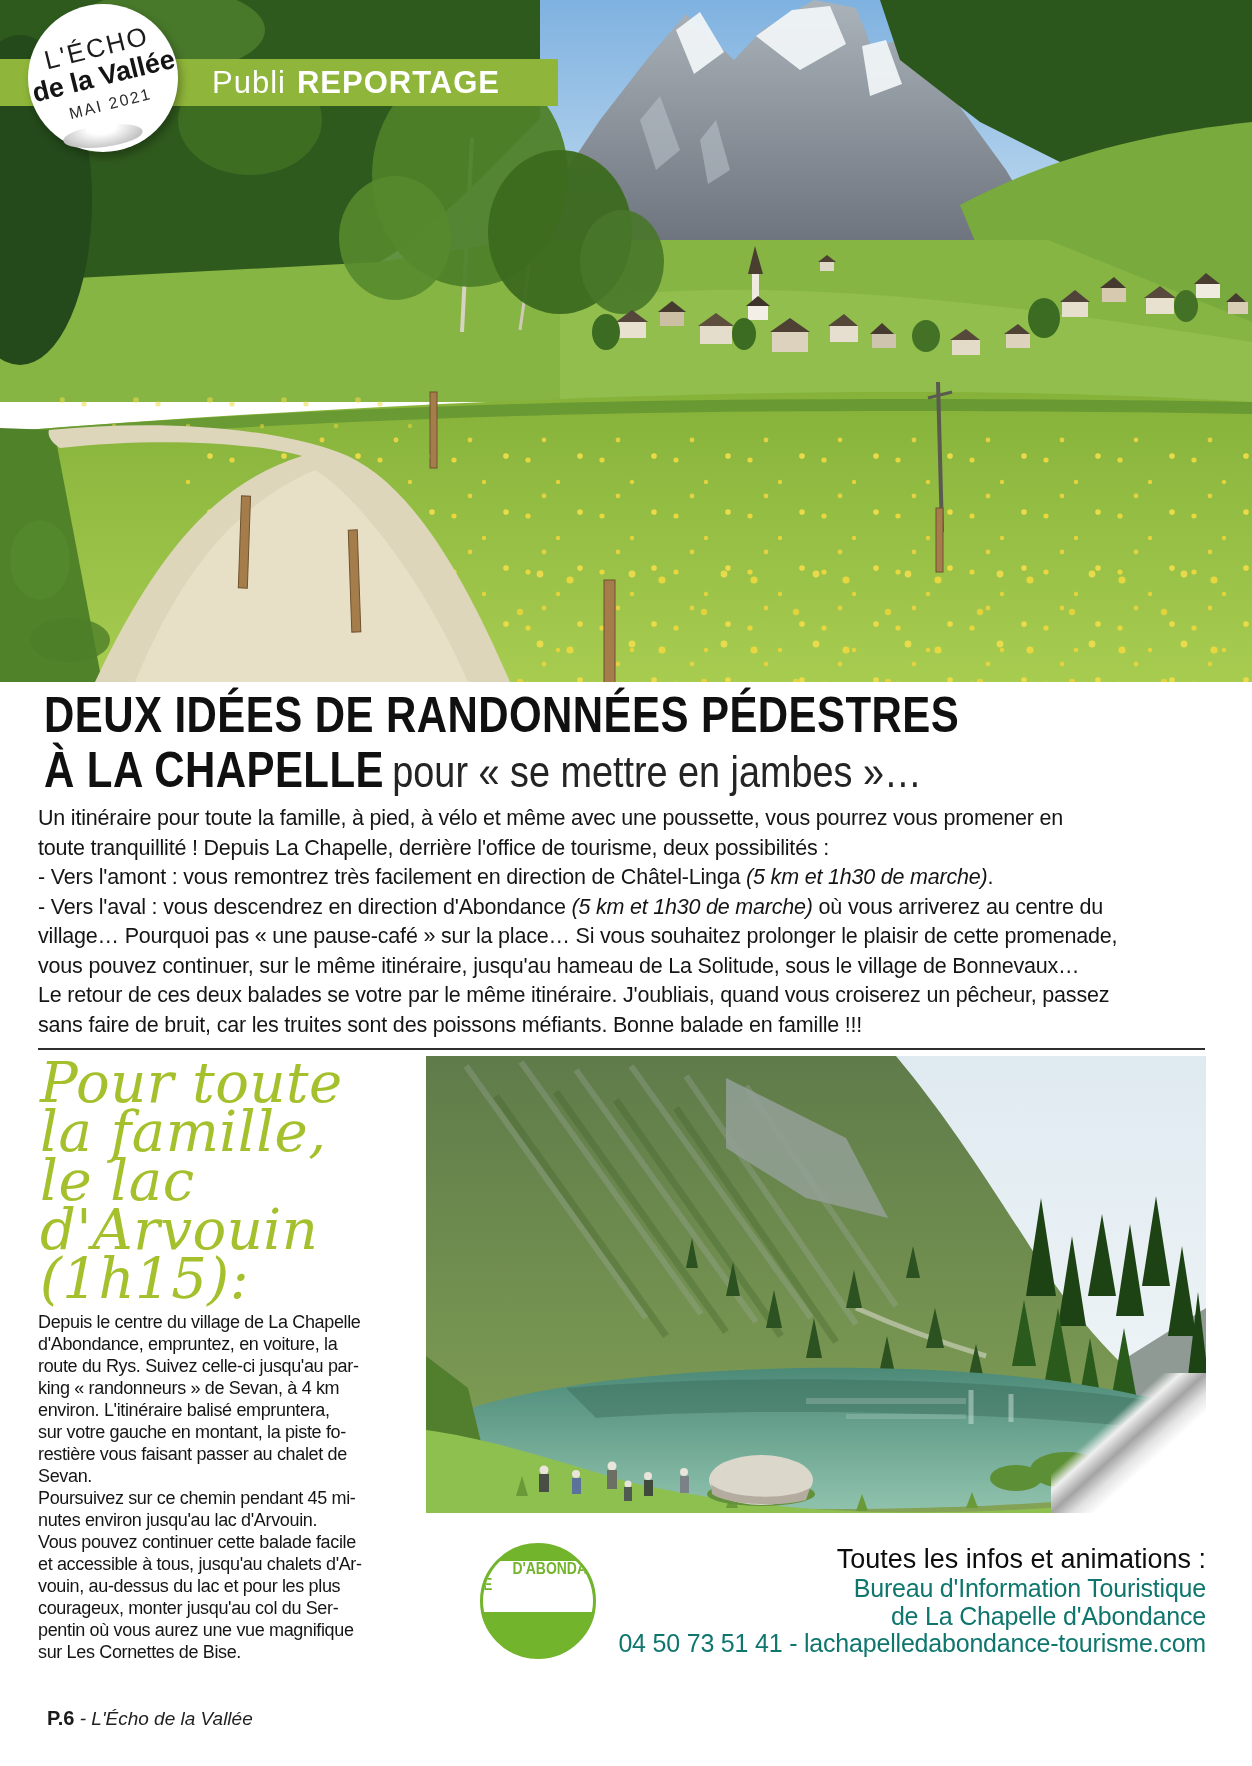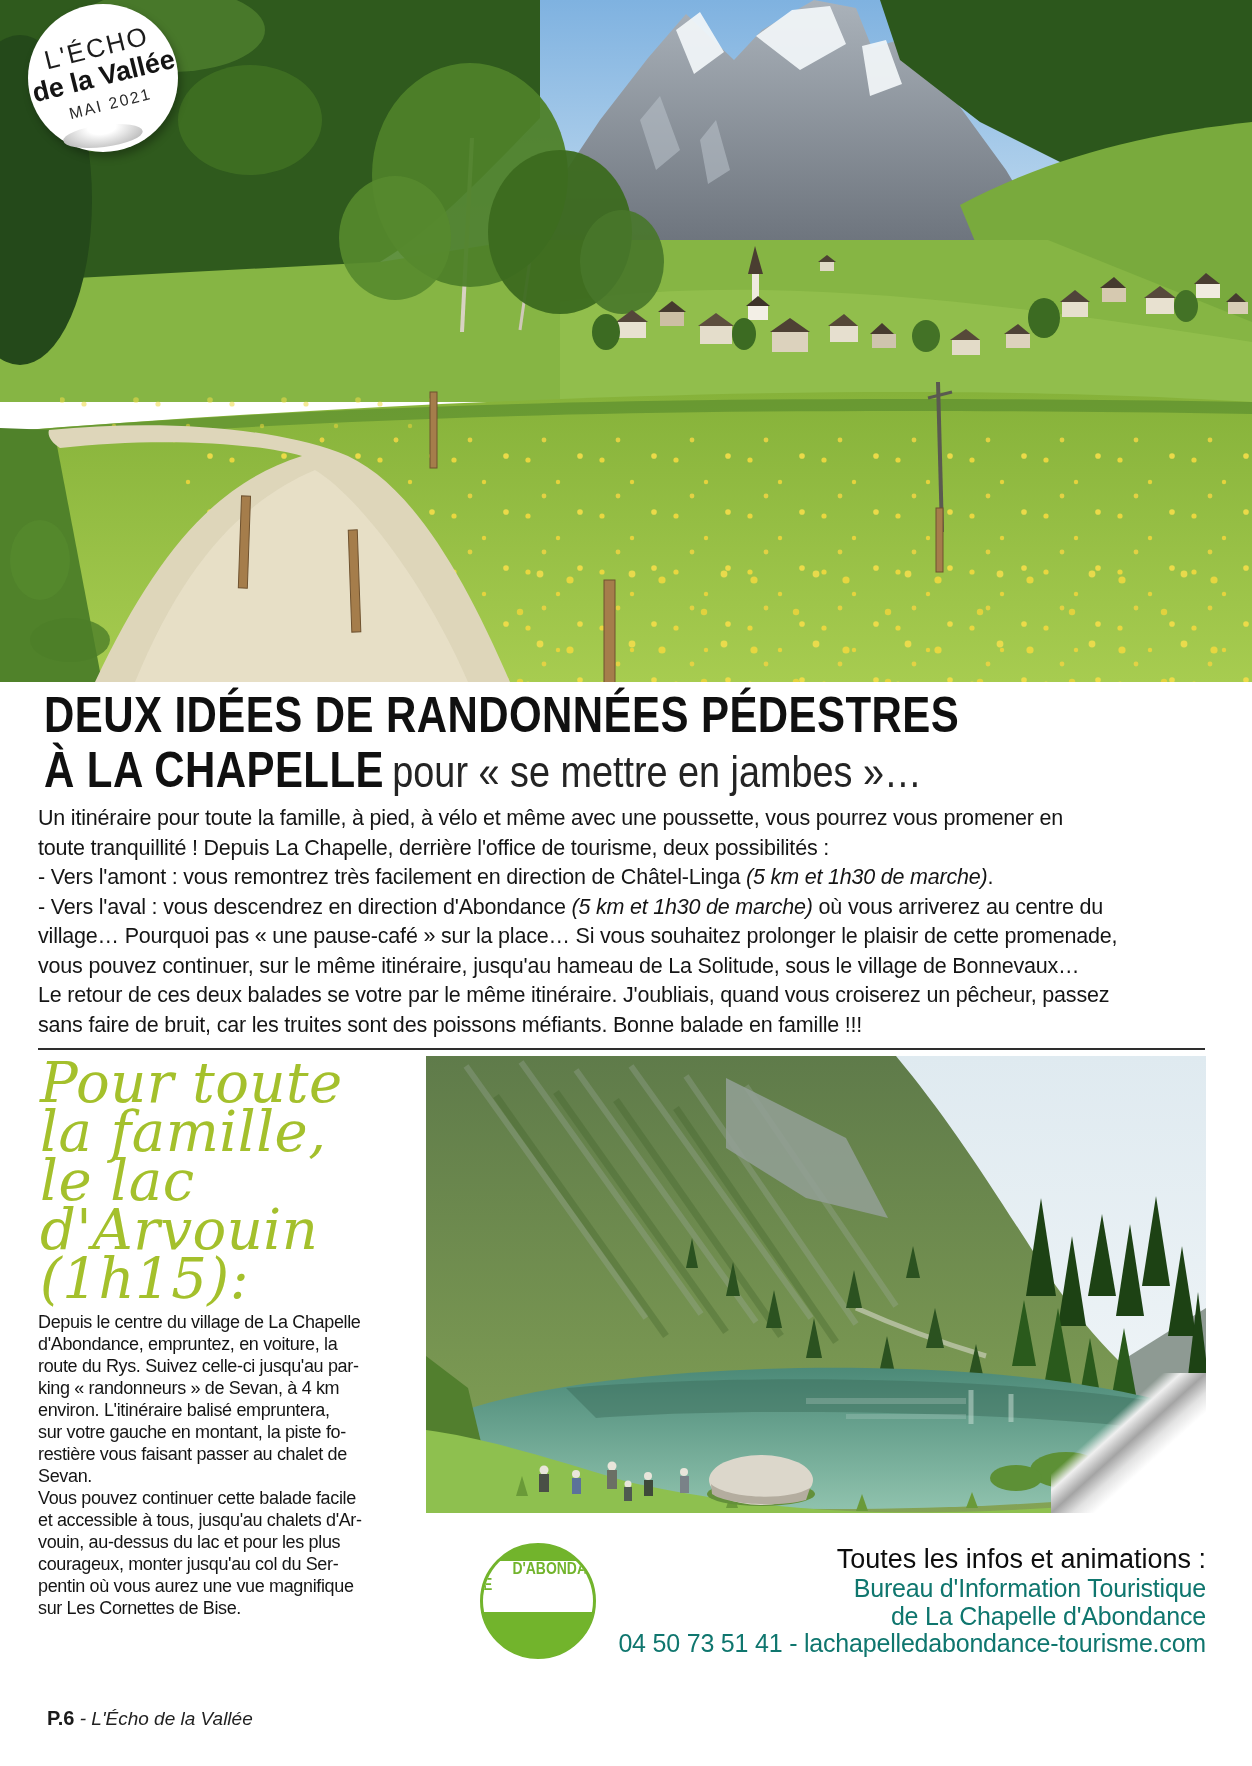--- a/index.html
+++ b/index.html
@@ -196,20 +196,24 @@
 
       <g fill="#a57d4b" stroke="#6f522f" stroke-width="1">
         <rect x="240" y="496" width="9" height="92" transform="rotate(2 244 540)"></rect>
         <rect x="350" y="530" width="9" height="102" transform="rotate(-2 354 580)"></rect>
         <rect x="604" y="580" width="11" height="124"></rect>
         <rect x="936" y="508" width="7" height="64"></rect>
         <rect x="430" y="392" width="7" height="76"></rect>
       </g>
     </svg>
 
+    <div class="banner">
+      <span class="light">Publi</span>
+      <span class="bold">REPORTAGE</span>
+    </div>
 
     <div class="badge">
       <div class="badge-rot">
         <div class="badge-l1">L'ÉCHO</div>
         <div class="badge-l2">de la Vallée</div>
         <div class="badge-l3">MAI 2021</div>
       </div>
     </div>
   </div>
 
@@ -233,21 +237,22 @@
       <div class="leftcol">
         <div class="script script2">Pour toute la famille,
 le lac d'Arvouin (1h15):</div>
         <div class="body2"><div class="para"><span>Depuis le centre du village de La Chapelle
 d'Abondance, empruntez, en voiture, la
 route du Rys. Suivez celle-ci jusqu'au par-
 king « randonneurs » de Sevan, à 4 km
 environ. L'itinéraire balisé empruntera,
 sur votre gauche en montant, la piste fo-
 restière vous faisant passer au chalet de
-Sevan.</span></div><div class="para"><span>Vous pouvez continuer cette balade facile
+Sevan.</span></div><div class="para"><span>Poursuivez sur ce chemin pendant 45 mi-
+nutes environ jusqu'au lac d'Arvouin.</span></div><div class="para"><span>Vous pouvez continuer cette balade facile
 et accessible à tous, jusqu'au chalets d'Ar-
 vouin, au-dessus du lac et pour les plus
 courageux, monter jusqu'au col du Ser-
 pentin où vous aurez une vue magnifique
 sur Les Cornettes de Bise.</span></div></div>
       </div>
 
       <div class="rightcol">
         <div class="photo2">
           <svg viewBox="0 0 780 457" width="780" height="457" preserveAspectRatio="none">

